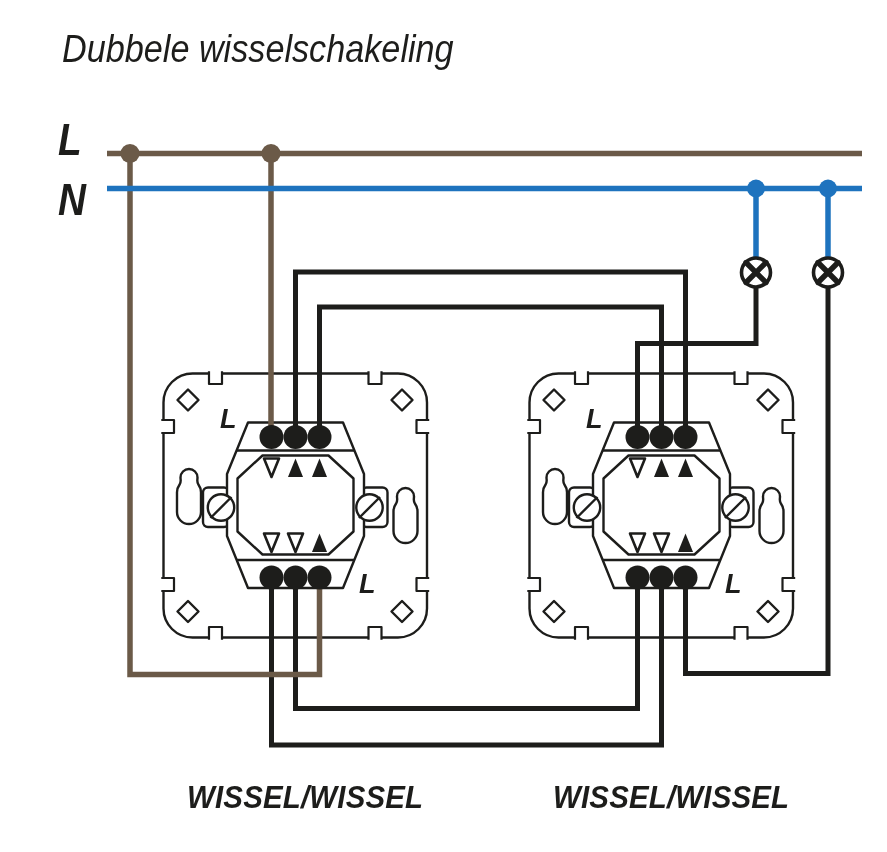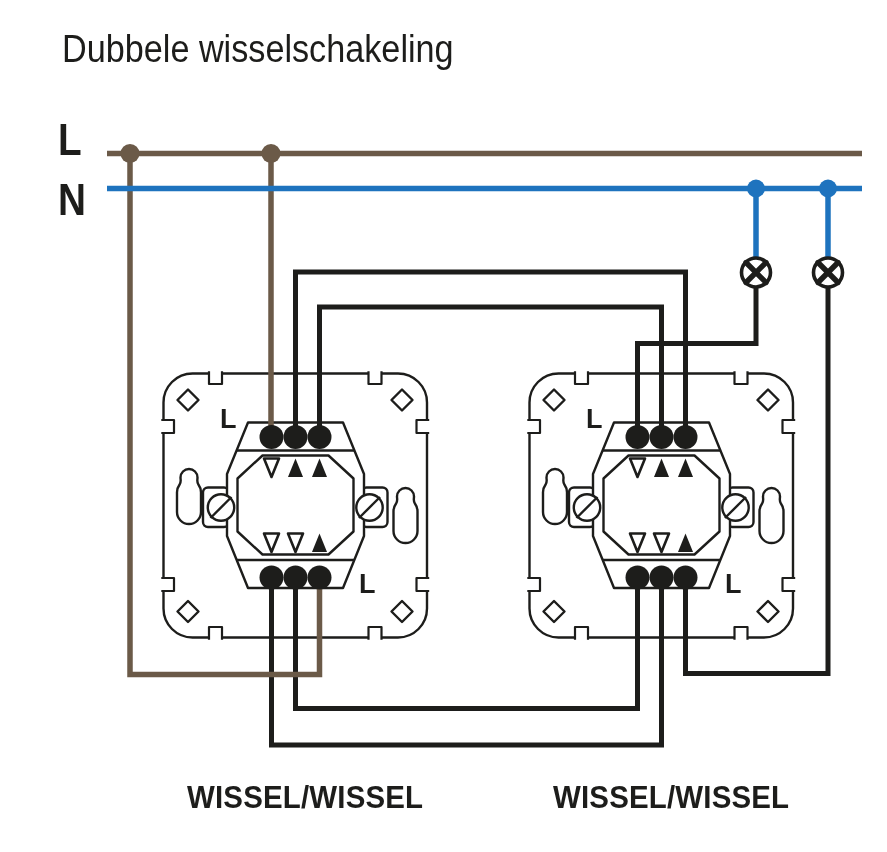--- a/index.html
+++ b/index.html
@@ -7,20 +7,21 @@
     --c-neutral:#1e73be;
     --c-black:#1d1d1b;
     --c-bg:#ffffff;
     --c-text:#1d1d1b;
   }
   html,body{margin:0;padding:0;background:#f2f2f2;}
   #stage{
     position:relative;width:887px;height:852px;background:var(--c-bg);
     font-family:"Liberation Sans", sans-serif;color:var(--c-text);
     overflow:hidden;
+    font-style:italic;
   }
   #diagram-svg{position:absolute;left:0;top:0;}
   .txt{position:absolute;line-height:1;white-space:nowrap;transform-origin:left top;}
   #title{left:62px;top:30px;font-size:38px;font-weight:400;transform:scaleX(0.90);}
   #phase-label{left:58px;top:118px;font-size:44px;font-weight:bold;transform:scaleX(0.88);}
   #neutral-label{left:58px;top:178px;font-size:44px;font-weight:bold;transform:scaleX(0.88);}
   .caption{top:781px;font-size:32px;font-weight:bold;transform:scaleX(0.92);letter-spacing:0.2px;}
   #caption-left{left:187px;}
   #caption-right{left:553px;}
 

